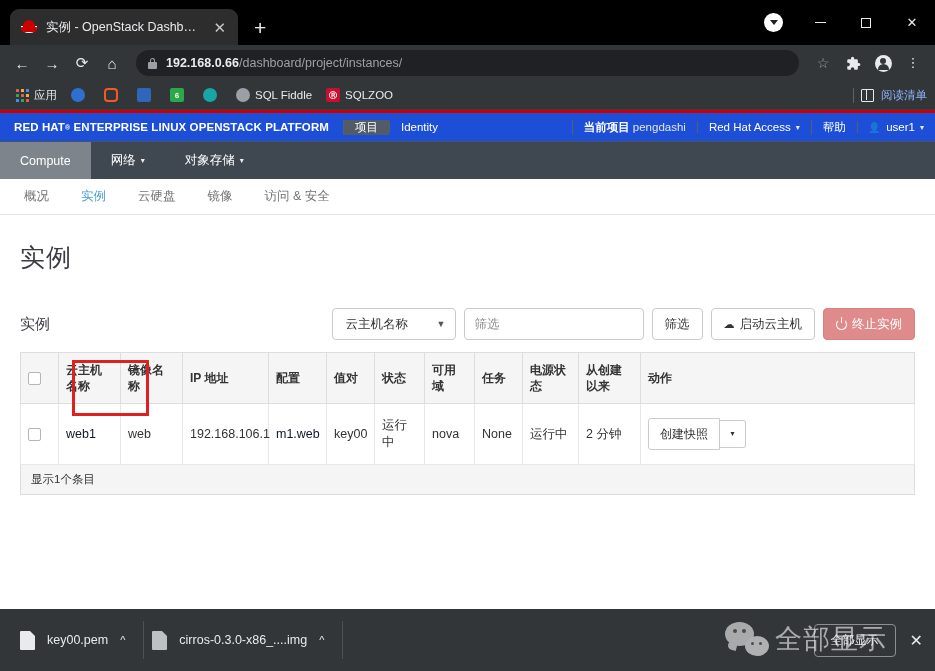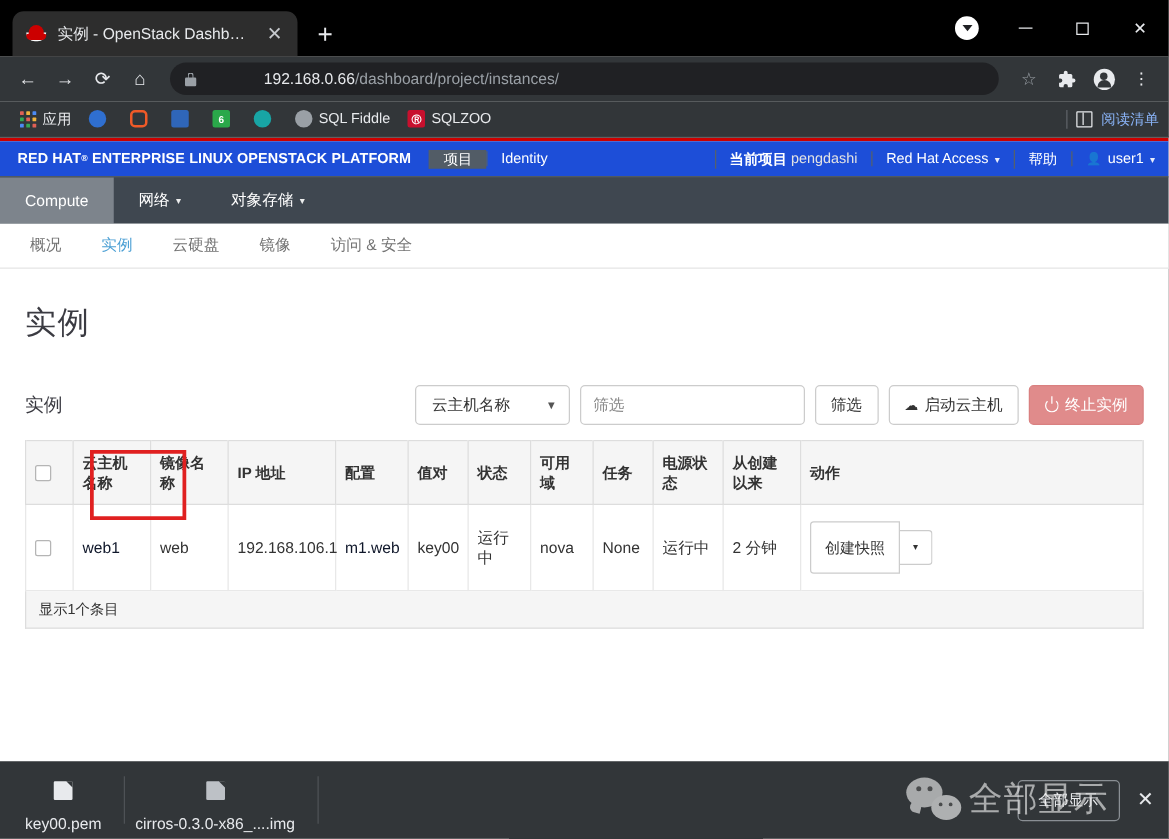--- a/index.html
+++ b/index.html
@@ -64,21 +64,21 @@
             color:#e8eaed; font-size: 15px; border-radius: 50%; }
   .omnibox {
     flex: 1; height: 26px; background: #202124; border-radius: 13px;
     display: flex; align-items: center; padding: 0 12px; margin: 0 8px; gap: 9px;
   }
   .lock { width: 9px; height: 11px; position: relative; flex:0 0 9px; }
   .lock .body { position:absolute; bottom:0; width:9px; height:7px; background:#9aa0a6; border-radius:1px; }
   .lock .shack { position:absolute; top:0; left:2px; width:5px; height:5px;
     border:1.4px solid #9aa0a6; border-bottom:none; border-radius: 3px 3px 0 0; }
   .url { font-size: 12.5px; color: #9aa0a6; white-space: nowrap; overflow:hidden; }
-  .url b { color: #e8eaed; font-weight: 400; margin-left: 45px; }
+  .url b { color: #e8eaed; font-weight: 700; }
   .tbright { display:flex; align-items:center; gap: 2px; }
   .star { color:#9aa0a6; font-size:14px; }
   .avatar-ic { width:17px;height:17px;border-radius:50%;background:#e8eaed; position:relative; }
   .avatar-ic::after{content:"";position:absolute;left:5.5px;top:3px;width:6px;height:6px;border-radius:50%;background:#323639;}
   .avatar-ic::before{content:"";position:absolute;left:3px;bottom:1.5px;width:11px;height:6px;border-radius:6px 6px 0 0;background:#323639;}
   .kebab { color:#e8eaed; font-size:13px; letter-spacing:0; line-height:4px; }
 
   .bookmarks {
     height: 29px; background: #323639; display:flex; align-items:center;
     padding: 0 9px; gap: 0; flex: 0 0 29px; border-bottom: 1px solid #3c4043;
@@ -171,38 +171,38 @@
     font-size: 12px; color: #333; font-weight: bold; text-align: left;
     padding: 9px 7px; vertical-align: middle; line-height: 1.35;
   }
   table.data td {
     border: 1px solid #e8e8e8; font-size: 12.5px; color: #333;
     padding: 13px 7px; vertical-align: middle; background:#fff; line-height:1.35;
   }
   td .lnk { color: #0f172a; }
   .chk { width: 13px; height: 13px; border: 1px solid #b5b5b5; border-radius: 2px; background:#fff; display:block;}
   .actioncell { display:flex; align-items:center; }
-  .btn-sm { height: 42px; border:1px solid #ccc; background:#fff; display:flex;align-items:center;
+  .btn-sm { height: 32px; border:1px solid #ccc; background:#fff; display:flex;align-items:center;
             padding: 0 11px; font-size: 12px; color:#333; border-radius: 3px 0 0 3px; white-space:nowrap;}
   .btn-cv { height:28px; width: 26px; border:1px solid #ccc; border-left:none; background:#fff;
             display:flex;align-items:center;justify-content:center; border-radius: 0 3px 3px 0; font-size:8px;}
   .tfoot { background:#f5f5f5; border:1px solid #ddd; border-top:none; padding: 7px 10px;
            font-size: 11.5px; color:#333; }
 
   .redbox {
     position: absolute; border: 3px solid #e02020; pointer-events: none;
     left: 52px; top: 8px; width: 77px; height: 56px;
   }
 
   
   .dlbar {
     height: 62px; background: #323639; flex: 0 0 62px; display:flex; align-items:center;
     padding: 0 12px; position: relative;
   }
-  .dlitem { display:flex; align-items:center; gap: 12px; padding: 16px 18px 0 8px; height: 62px; flex-direction: column; }
+  .dlitem { display:flex; align-items:center; gap: 12px; padding: 0 18px 0 8px; height: 62px; }
   .dl-file { width:15px; height:19px; background:#e8eaed; border-radius:1px; position:relative; flex:0 0 15px;}
   .dl-file.img { background:#bdc1c6; }
   .dl-file::after { content:""; position:absolute; right:0; top:0; border-left:5px solid transparent;
                     border-top:5px solid #323639; }
   .dl-name { color:#e8eaed; font-size: 12.5px; white-space:nowrap; }
   .dl-cv { color:#e8eaed; font-size: 11px; }
   .dl-sep { width:1px; height: 38px; background:#4e5256; }
   .dlright { position:absolute; right: 12px; display:flex; align-items:center; gap: 14px; }
   .showall {
     border:1px solid #8a8f94; border-radius: 4px; color:#e8eaed; font-size: 12px;

